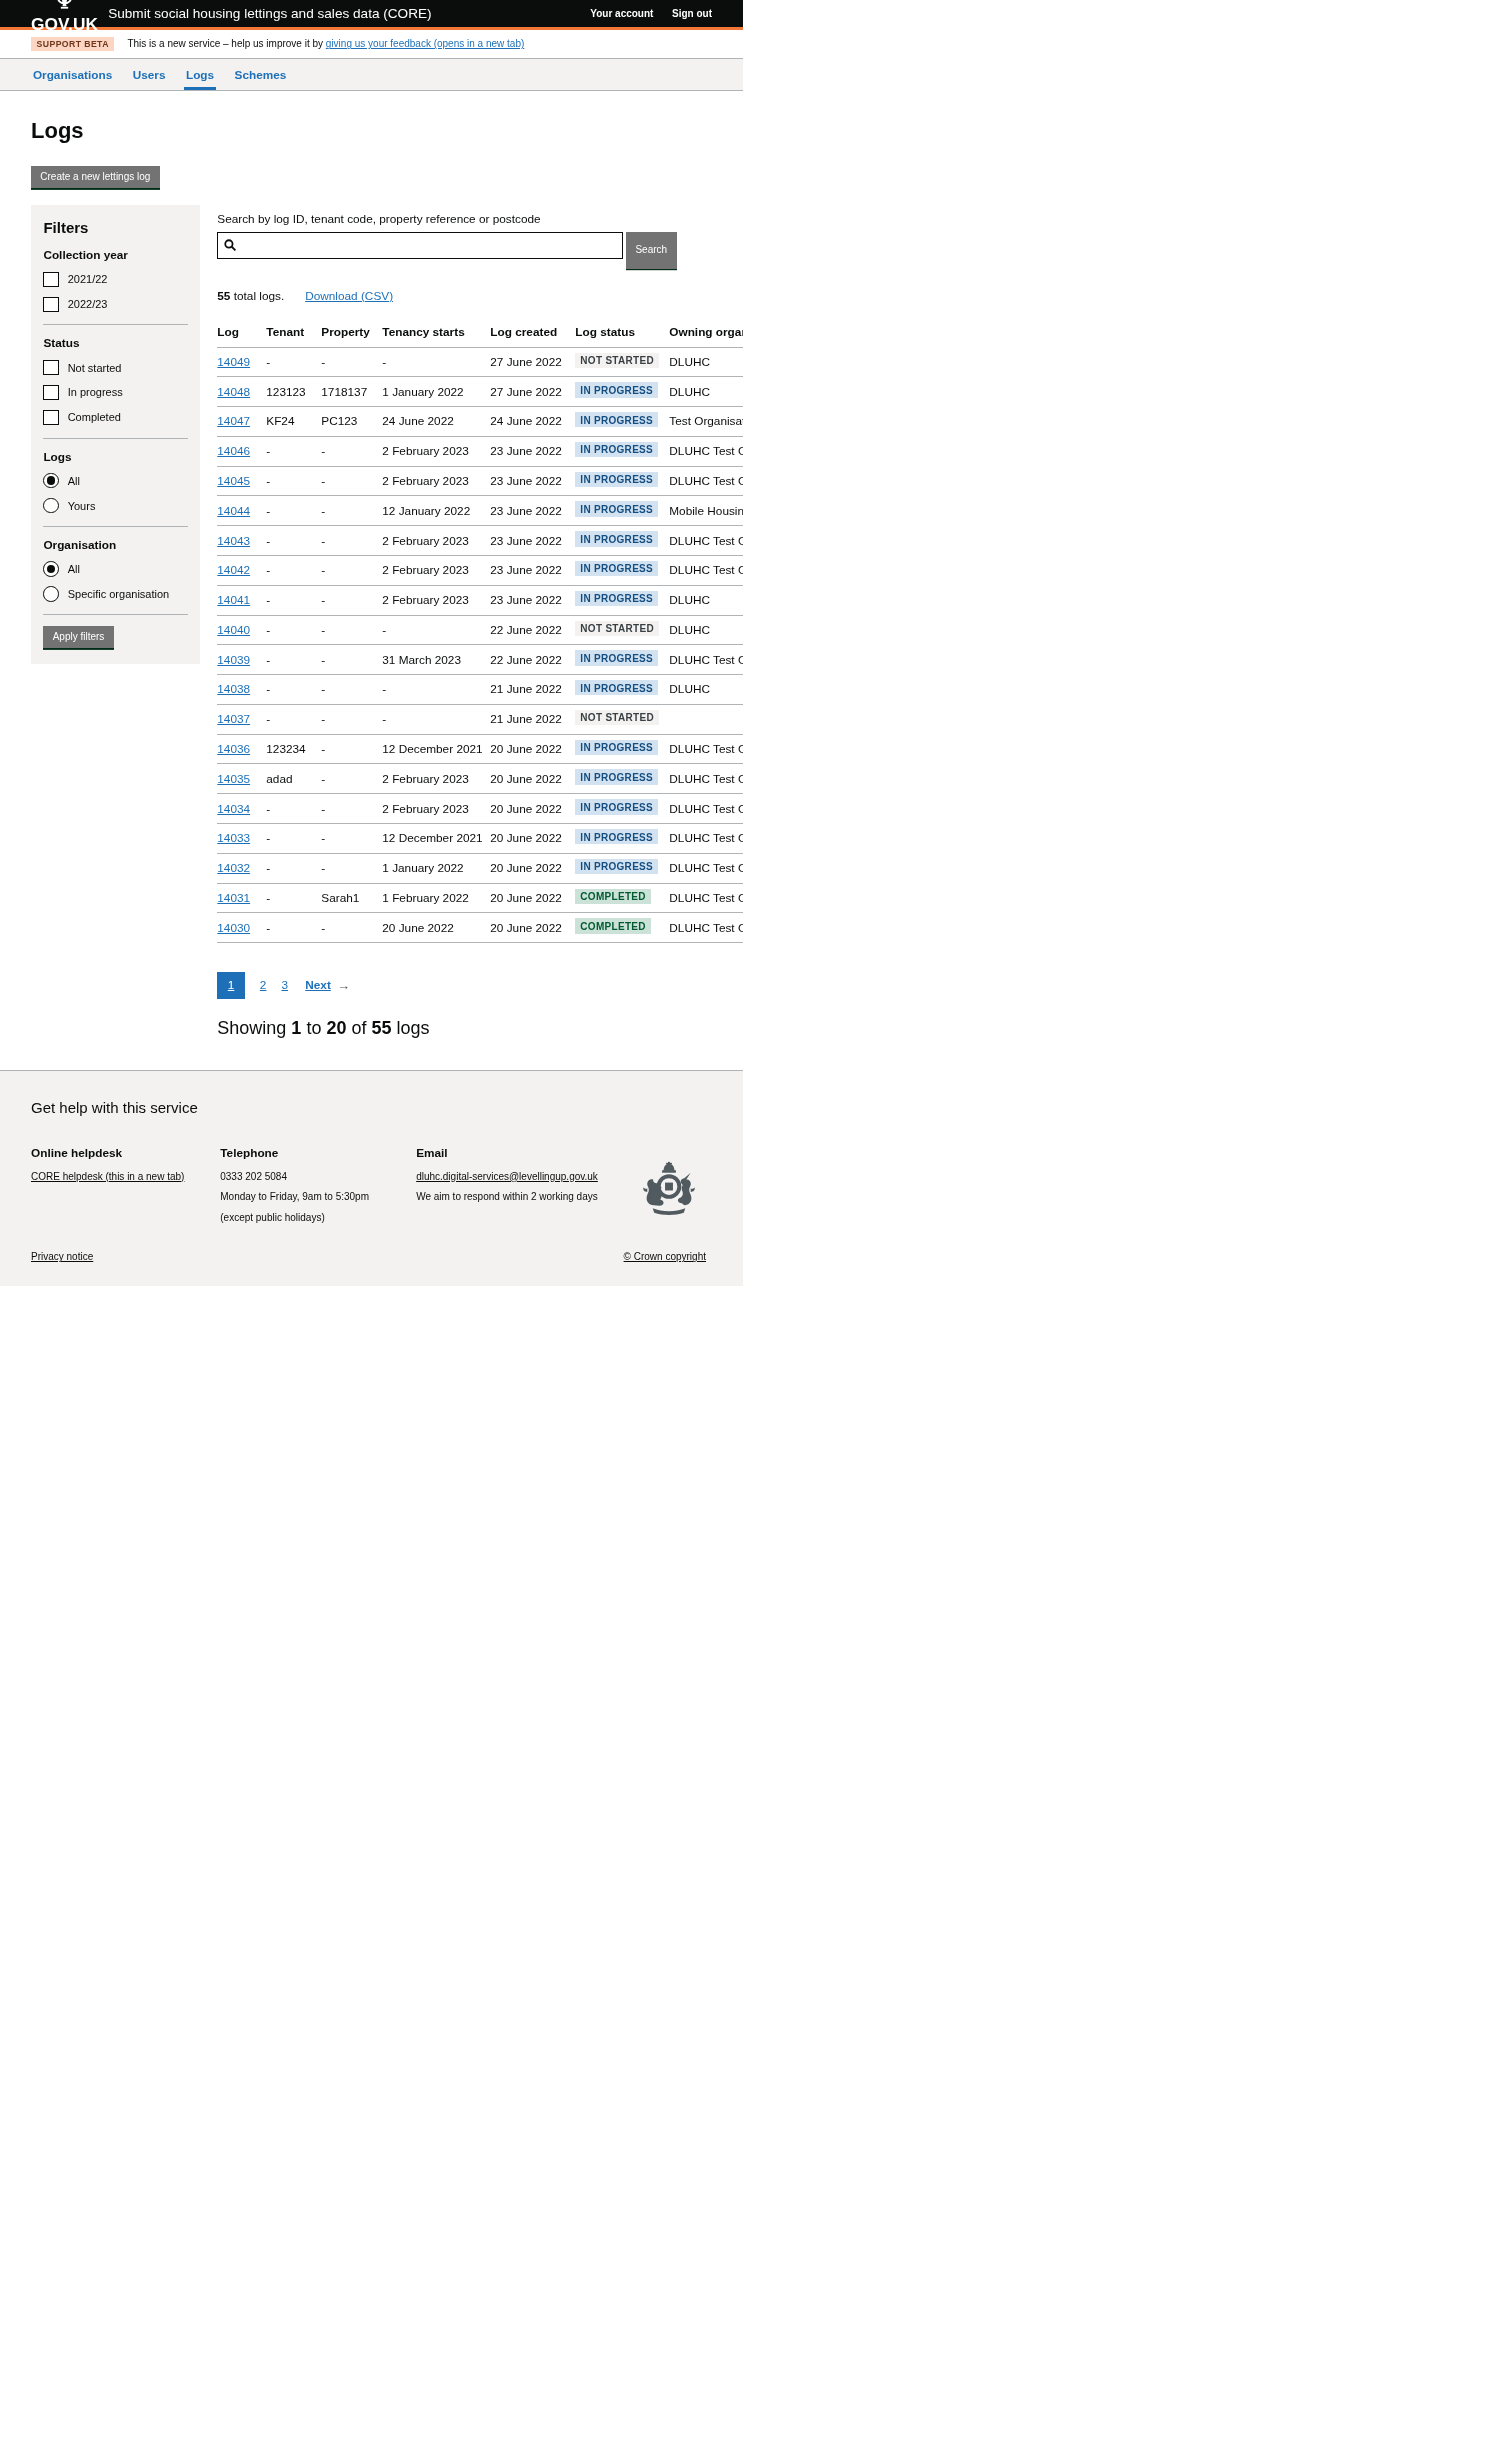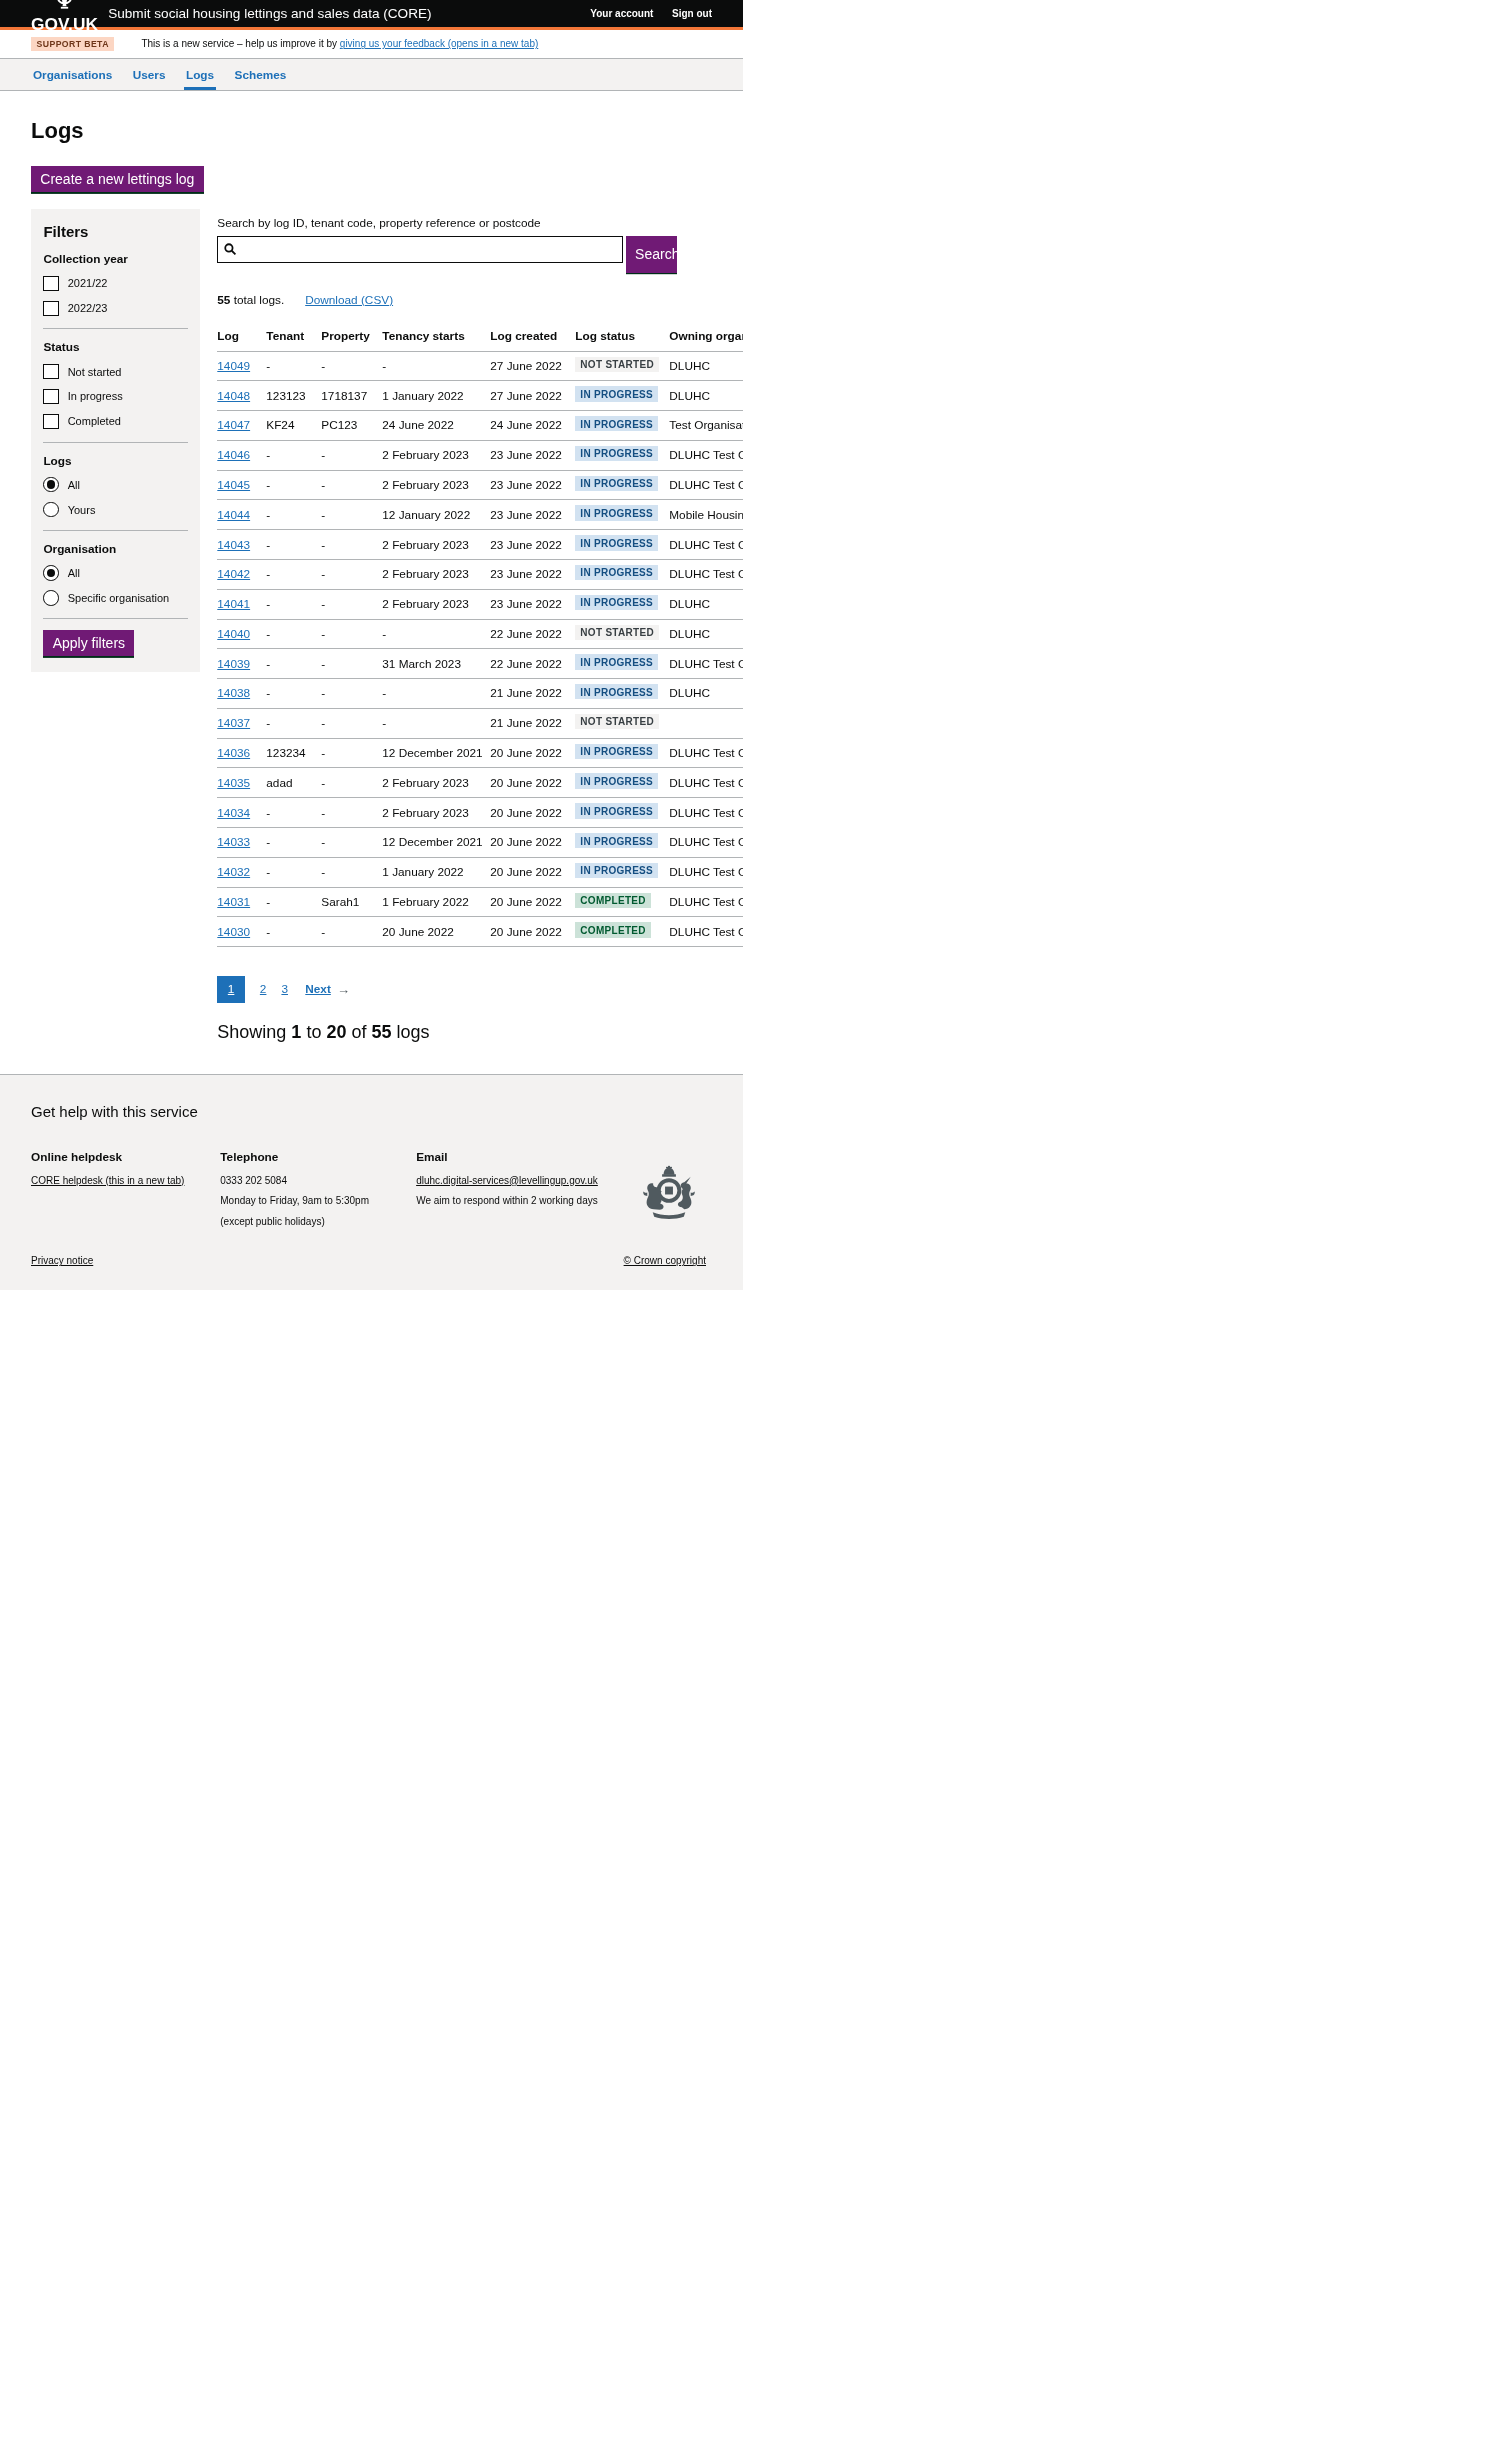--- a/index.html
+++ b/index.html
@@ -9,33 +9,33 @@
 
   
   .gov-header{background:#0b0c0c;color:#fff;height:30px;border-bottom:3.1px solid #f47738;
     display:flex;align-items:center;padding:0 31px;box-sizing:border-box;}
   .logotype{display:flex;align-items:center;gap:4.3px;font-weight:bold;font-size:17.3px;letter-spacing:0.1px;text-decoration:none;color:#fff;}
   .service-name{font-size:13.6px;font-weight:400;margin-left:10px;color:#fff;text-decoration:none;}
   .header-links{margin-left:auto;display:flex;gap:18.6px;}
   .header-links a{color:#fff;font-weight:bold;font-size:10px;text-decoration:none;}
 
   
-  .phase-banner{padding:6.8px 31px;border-bottom:0.6px solid #b1b4b6;display:flex;align-items:center;gap:27px;font-size:10px;}
+  .phase-banner{padding:6.8px 31px;border-bottom:0.6px solid #b1b4b6;display:flex;align-items:center;gap:13px;font-size:10px;}
   .beta-tag{background:#fcd6c3;color:#6e3619;font-weight:bold;font-size:8.7px;padding:2.5px 5.6px 1.9px;letter-spacing:0.4px;white-space:nowrap;}
   .link-blue{color:#1d70b8;text-decoration:underline;}
 
   
   .primary-nav{background:#f3f2f1;padding:0 31px;border-bottom:0.6px solid #b1b4b6;display:flex;gap:16.7px;}
   .nav-item{color:#1d70b8;font-weight:bold;font-size:11.8px;text-decoration:none;padding:8.7px 1.9px 5px;border-bottom:3.1px solid transparent;}
   .nav-item.active{border-bottom-color:#1d70b8;}
 
   
   .content{padding:0 31px;}
   .page-title{font-size:22px;font-weight:bold;margin:27px 0 0;}
-  .btn-green{display:inline-block;background:#701a75;color:#fff;font-size:14px;padding:6.2px 9.3px;border:none;
+  .btn-green{display:inline-block;background:#737373;color:#fff;font-size:10px;padding:6.2px 9.3px;border:none;
     box-shadow:0 1.9px 0 #002d18;cursor:pointer;font-family:inherit;line-height:1;}
   .create-btn{margin-top:22px;}
 
   .main{display:flex;margin-top:17.3px;align-items:flex-start;}
 
   
   .filters{width:169px;box-sizing:border-box;background:#f3f2f1;padding:12.4px 12.4px 16px;flex-shrink:0;}
   .filters-title{font-size:15px;font-weight:bold;margin:1.2px 0 12.4px;}
   .filter-group-title{font-size:11.8px;font-weight:bold;margin:0 0 9.3px;}
   .opt-row{display:flex;align-items:center;gap:8.7px;margin-bottom:9.3px;font-size:11px;}

